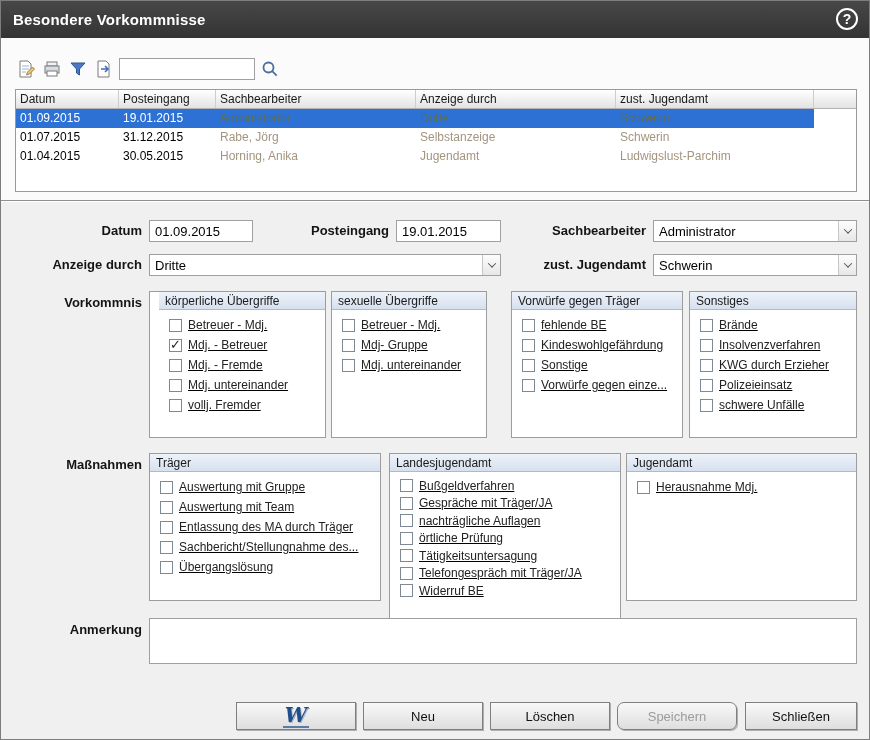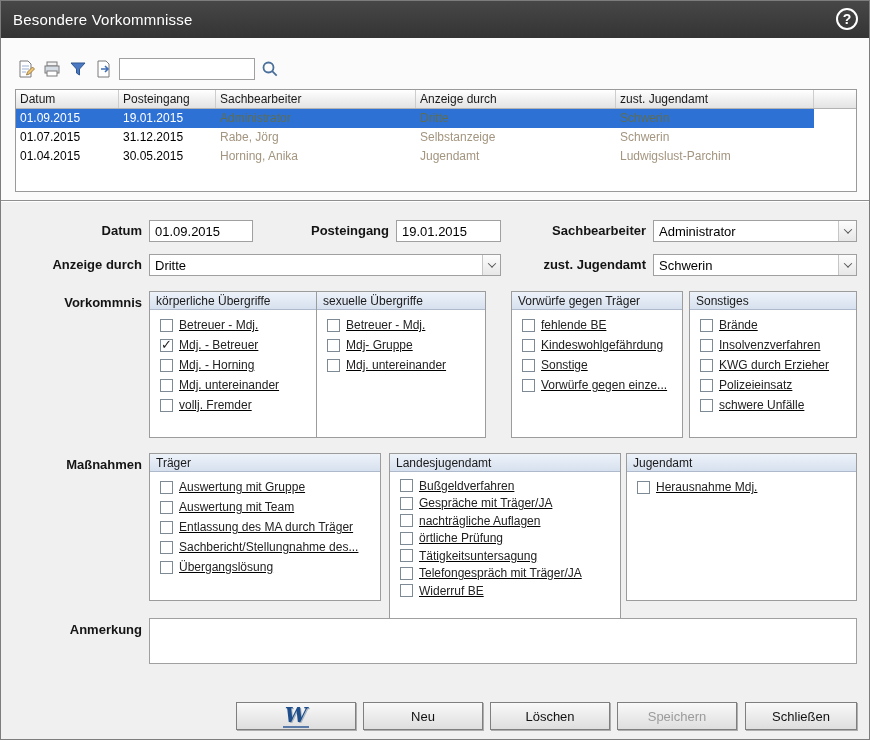--- a/index.html
+++ b/index.html
@@ -6,21 +6,21 @@
   html,body { background:#d8d8d8; }
   body { font-family:"Liberation Sans","DejaVu Sans",sans-serif; }
   .window { position:relative; width:870px; height:740px; background:#f0f0f0;
             border:1px solid #7d7d7d; overflow:hidden; }
   .abs { position:absolute; }
 
   
   .titlebar { top:0; left:0; width:100%; height:37px;
               background:linear-gradient(#474747,#343434);
               display:flex; align-items:center; padding:0 12px; }
-  .title { color:#fff; font-size:15px; font-weight:normal; letter-spacing:.2px; }
+  .title { color:#fff; font-size:15px; font-weight:bold; letter-spacing:.2px; }
   .help-btn { position:absolute; right:11px; top:7px; width:22px; height:22px;
               border:2px solid #fff; border-radius:50%; color:#fff; font-weight:bold;
               font-size:14px; display:flex; align-items:center; justify-content:center;
               cursor:pointer; }
 
   
   .top-panel { top:37px; left:0; width:100%; height:163px; background:#fbfbfb; }
   .divider { top:199px; left:0; width:100%; height:1px; background:#8f8f8f;
              box-shadow:0 1px 0 #ffffff; }
 
@@ -79,21 +79,21 @@
   .anm-area { position:absolute; left:148px; top:617px; width:708px; height:46px;
               border:1px solid #a0a0a0; background:#fff; resize:none;
               font-family:inherit; font-size:13px; padding:3px 5px; }
 
   
   .btn { position:absolute; top:701px; height:28px; width:120px;
          background:linear-gradient(#f9f9f9,#dedede); border:1px solid #7f7f7f;
          box-shadow:1px 1px 0 #aeaeae; font-size:13px; color:#111;
          display:flex; align-items:center; justify-content:center; cursor:pointer;
          font-family:inherit; }
-  .btn[data-disabled="true"] { color:#9b9b9b; cursor:default; }
+  .btn[data-disabled="true"] { color:#9b9b9b; cursor:default;border-radius:7px; }
   .word-w { font-family:"DejaVu Serif","Liberation Serif",serif; font-style:italic;
             font-weight:bold; font-size:20px; color:#1f4e8c;
             text-shadow:1px 1px 0 #aab4bf; line-height:1;
             border-bottom:2px double #5a7aa8; padding:0 2px 1px 2px; }
 </style>
 </head>
 <body>
 
 <div class="window">
 
@@ -196,47 +196,47 @@
   <div class="abs flabel" style="left:538px;top:253px;width:107px;">zust. Jugendamt</div>
   <div class="dropdown" style="left:652px;top:253px;width:204px;">
     <span class="dd-text">Schwerin</span>
     <span class="dd-arrow">
         <span class="chev"></span>
       </span>
   </div>
 
   <div class="abs flabel" style="left:41px;top:291px;width:100px;">Vorkommnis</div>
 
-  <div class="groupbox" style="left:148px;top:290px;width:177px;height:147px;">
+  <div class="groupbox" style="left:148px;top:290px;width:177px;height:147px;padding-left:9px;">
     <div class="gh">körperliche Übergriffe</div>
     <div class="gbody">
       <div class="ci">
         <span class="cb" data-checked="false"></span>
         <span>Betreuer - Mdj.</span>
       </div>
       <div class="ci">
         <span class="cb" data-checked="true"></span>
         <span>Mdj. - Betreuer</span>
       </div>
       <div class="ci">
         <span class="cb" data-checked="false"></span>
-        <span>Mdj. - Horning</span>
+        <span>Mdj. - Fremde</span>
       </div>
       <div class="ci">
         <span class="cb" data-checked="false"></span>
         <span>Mdj. untereinander</span>
       </div>
       <div class="ci">
         <span class="cb" data-checked="false"></span>
         <span>vollj. Fremder</span>
       </div>
     </div>
   </div>
 
-  <div class="groupbox" style="left:315px;top:290px;width:170px;height:147px;">
+  <div class="groupbox" style="left:330px;top:290px;width:156px;height:147px;">
     <div class="gh">sexuelle Übergriffe</div>
     <div class="gbody">
       <div class="ci">
         <span class="cb" data-checked="false"></span>
         <span>Betreuer - Mdj.</span>
       </div>
       <div class="ci">
         <span class="cb" data-checked="false"></span>
         <span>Mdj- Gruppe</span>
       </div>

